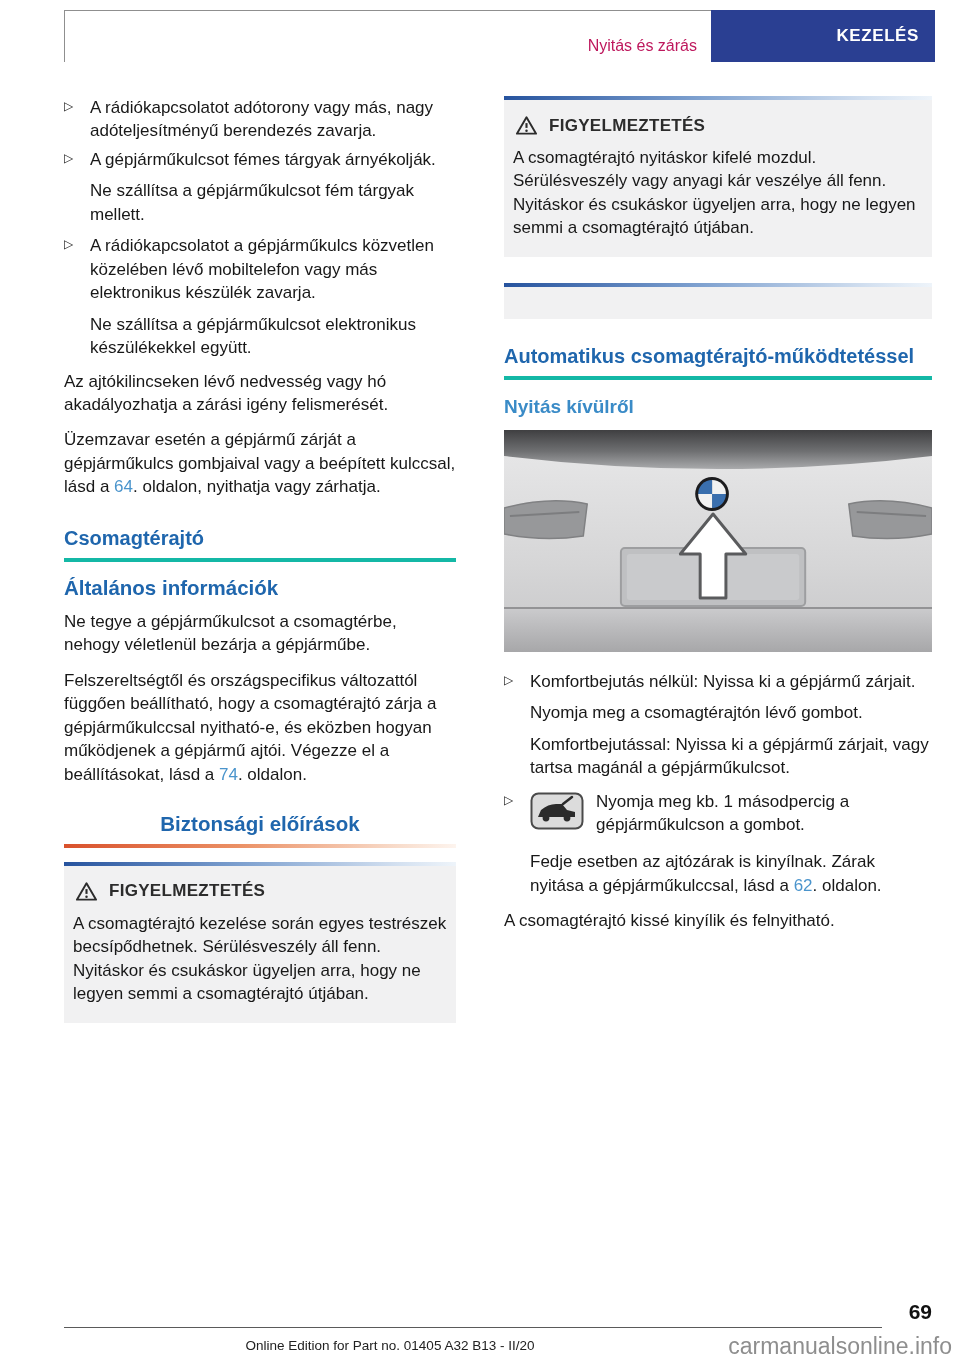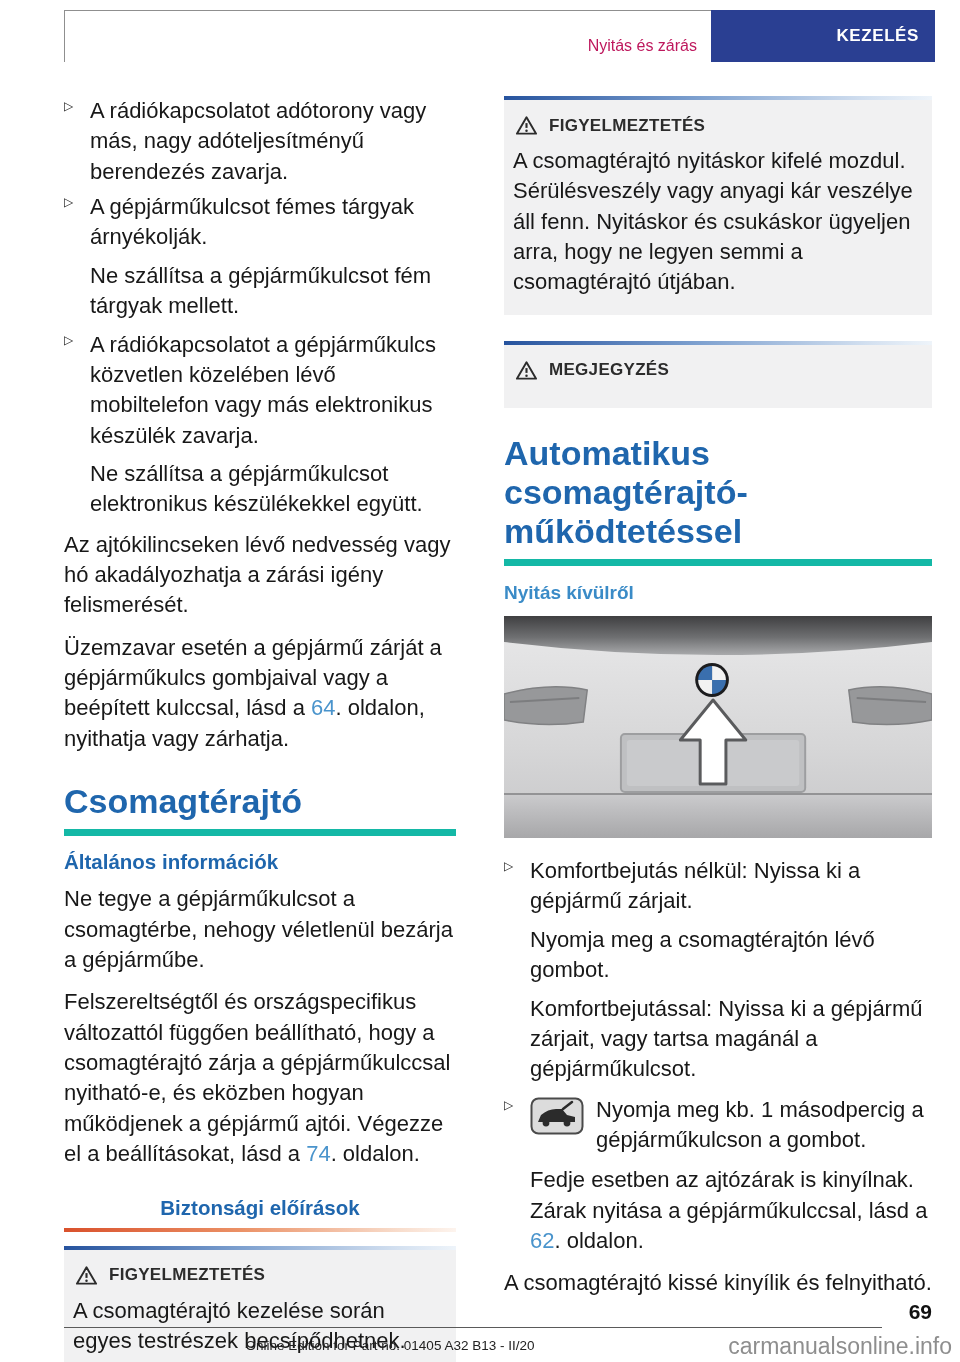--- a/index.html
+++ b/index.html
@@ -22,33 +22,33 @@
     width:224px; background:#2a3f92; color:#ffffff;
     display:flex; align-items:center; justify-content:flex-end;
     padding-right:16px; font-weight:bold; font-size:17px; letter-spacing:0.6px;
   }
 
   
   .content { position:absolute; top:96px; left:64px; right:28px; display:flex; gap:48px; }
   .col-left  { width:392px; flex:0 0 392px; }
   .col-right { flex:1; }
 
-  p, .bullet-body, .notice-text { font-size:22px; line-height:1.38; }
+  p, .bullet-body, .notice-text { font-size:17px; line-height:1.38; }
   .para { margin-bottom:12px; }
 
   .bullet-item { display:flex; margin-bottom:5px; }
   .bullet-marker { flex:0 0 26px; font-size:12px; padding-top:3px; color:#1c1c1c; }
   .bullet-body { flex:1; }
   .sub-note { margin:8px 0 8px 26px; }
 
   .ref-link { color:#4a94cc; text-decoration:none; cursor:pointer; }
 
   .h1 {
-    font-size:34px; font-weight:bold; color:#1f66ad;
-    margin-top:28px; padding-bottom:8px; border-bottom:7px solid #14b8a6;
+    font-size:20px; font-weight:bold; color:#1f66ad;
+    margin-top:28px; padding-bottom:8px; border-bottom:4px solid #14b8a6;
     margin-bottom:14px; line-height:1.15;
   }
   .h3 { font-size:20.5px; font-weight:bold; color:#1f66ad; margin:20px 0 10px; }
   .h4 { font-size:19px; font-weight:bold; color:#3a8bc7; margin:16px 0 12px; }
 
   .accent-rule-orange {
     height:4px; margin:2px 0 14px;
     background:linear-gradient(to right,#d9512c 0%,#eb9166 45%,#f8dccb 85%,#fdf4ee 100%);
   }
 
@@ -158,30 +158,20 @@
             </span>
             <span class="notice-title">FIGYELMEZTETÉS</span>
           </div>
           <p class="notice-text">A csomagtérajtó nyitáskor kifelé mozdul. Sérülésveszély vagy anyagi kár veszélye áll fenn. Nyitáskor és csukáskor ügyeljen arra, hogy ne legyen semmi a csomagtérajtó útjában.</p>
         </div>
       </div>
 
       <div class="notice-box">
         <div class="notice-bar"></div>
         <div class="notice-body">
-          <div class="notice-title-row">
-            <span class="notice-icon">
-              <svg width="23" height="21" viewBox="0 0 24 21" aria-hidden="true">
-                <path d="M12 2 L22 19 L2 19 Z" fill="none" stroke="#2c2c2c" stroke-width="2" stroke-linejoin="round"></path>
-                <line x1="12" y1="8" x2="12" y2="13" stroke="#2c2c2c" stroke-width="2.2"></line>
-                <circle cx="12" cy="16" r="1.3" fill="#2c2c2c"></circle>
-              </svg>
-            </span>
-            <span class="notice-title">MEGJEGYZÉS</span>
-          </div>
         </div>
       </div>
 
       <h1 class="h1" style="margin-top:24px;">Automatikus csomagtérajtó-működtetéssel</h1>
 
       <h3 class="h4">Nyitás kívülről</h3>
 
       <figure class="photo">
         <svg viewBox="0 0 432 222" width="100%" height="222" preserveAspectRatio="none">
           <defs>

